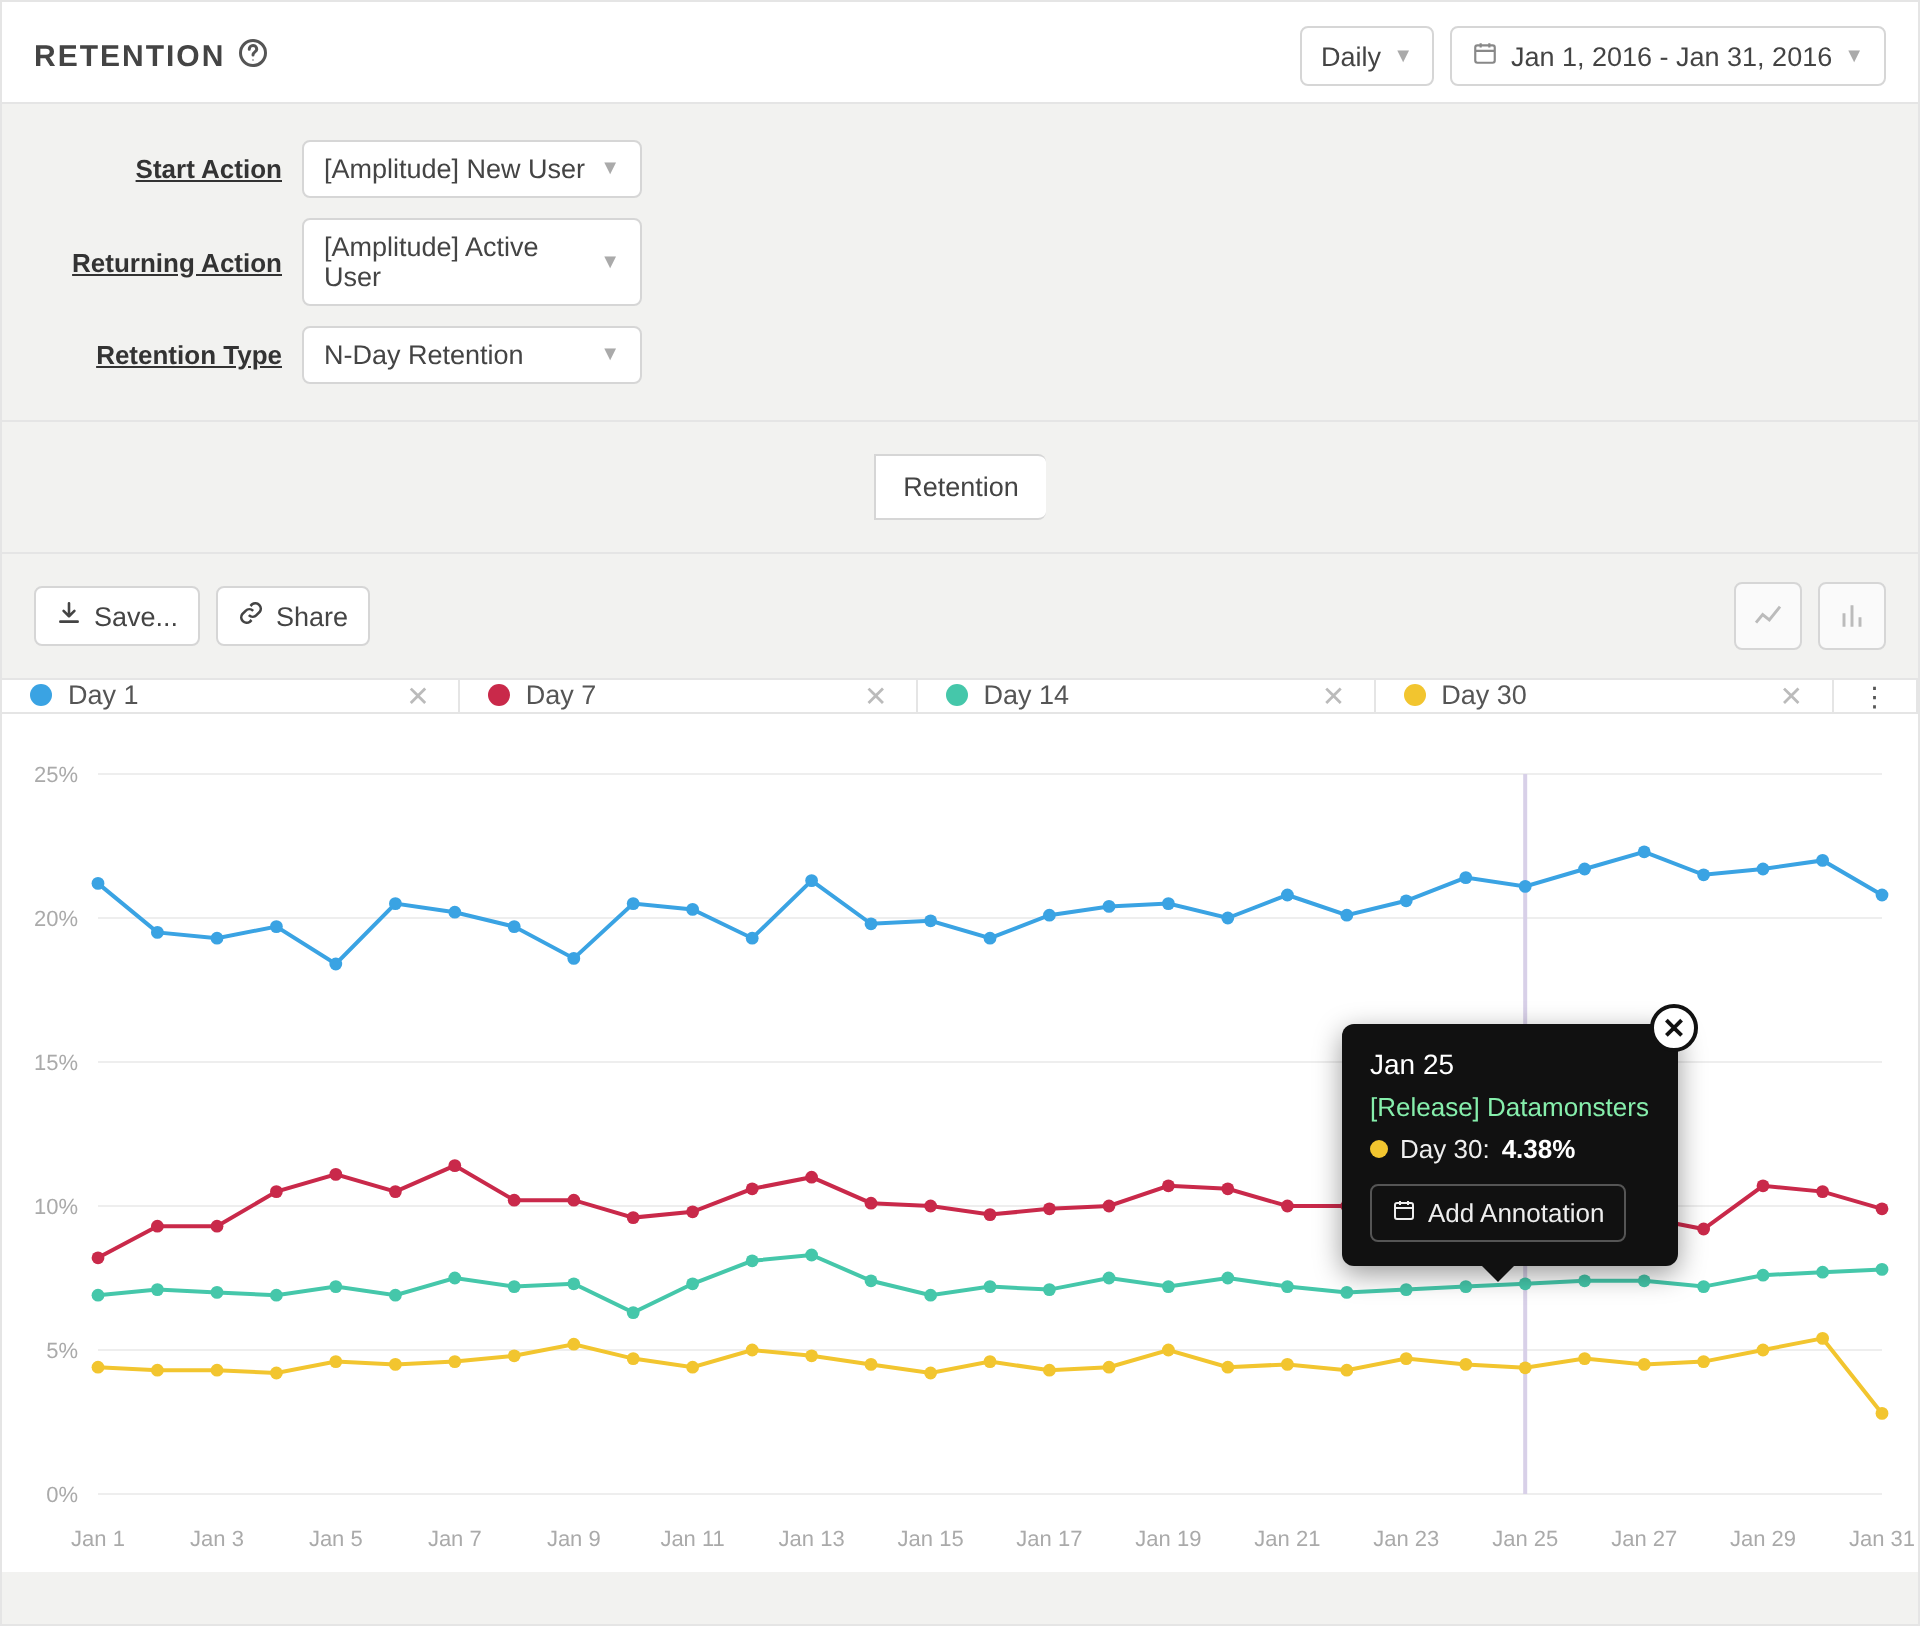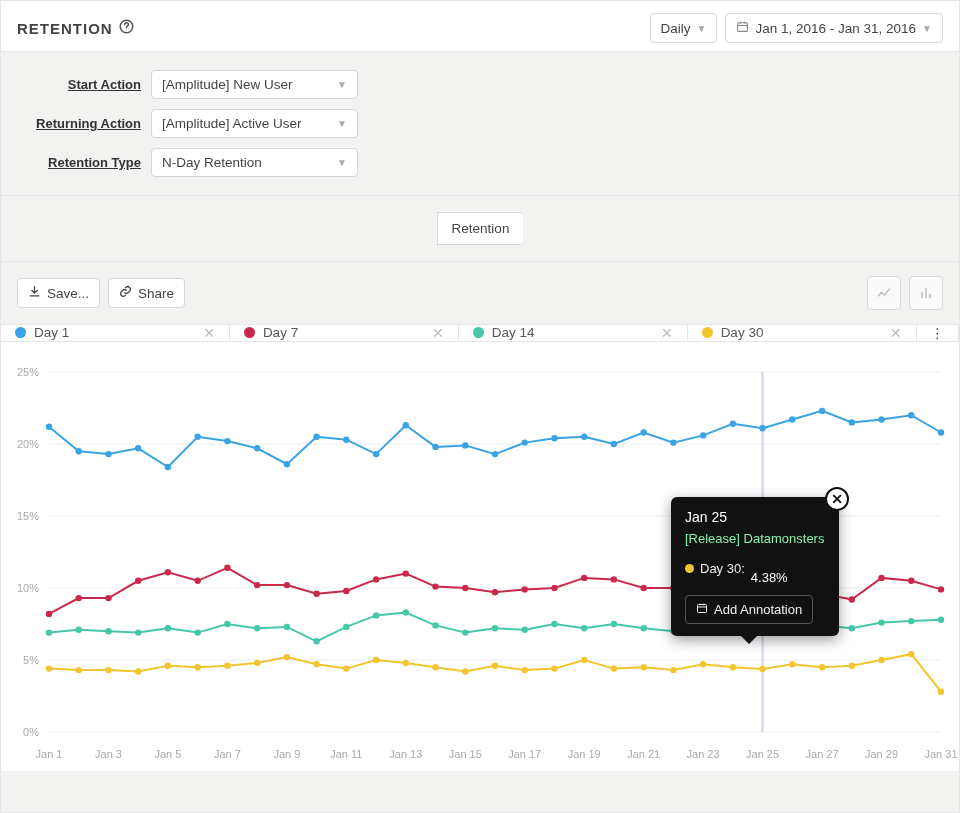--- a/index.html
+++ b/index.html
@@ -7,21 +7,21 @@
   .topbar { display: flex; align-items: center; justify-content: space-between; padding: 12px 16px 8px 16px; background: #fff; }
   .topbar-left { display: flex; align-items: center; gap: 6px; letter-spacing: 1px; color: #444; font-weight: 600; font-size: 15px; }
   .help-circle { font-size: 14px; color: #666; }
   .topbar-right { display: flex; gap: 8px; padding-left: 25px; }
   .btn { display: inline-flex; align-items: center; gap: 6px; background: #fff; border: 1px solid #d6d6d6; border-radius: 4px; padding: 6px 10px; font-size: 13.5px; color: #444; cursor: pointer; }
   .btn .caret { color: #aaa; font-size: 10px; }
   .filters { background: #f2f2f0; border-top: 1px solid #e5e5e5; border-bottom: 1px solid #e5e5e5; padding: 18px 16px 18px 20px; }
   .filters-row { display: flex; align-items: center; gap: 10px; margin-bottom: 10px; }
   .filters-row:last-child { margin-bottom: 0; }
   .filter-label { width: 120px; text-align: right; font-weight: 600; font-size: 13px; color: #333; text-decoration: underline; }
-  .select { display: flex; align-items: center; justify-content: space-between; width: 207px; background: #fff; border: 1px solid #d6d6d6; border-radius: 4px; padding: 6px 10px; font-size: 13.5px; color: #444; cursor: pointer; }
+  .select { display: flex; align-items: center; justify-content: space-between; width: 170px; background: #fff; border: 1px solid #d6d6d6; border-radius: 4px; padding: 6px 10px; font-size: 13.5px; color: #444; cursor: pointer; }
   .select .caret { color: #aaa; font-size: 10px; }
   .tabs-wrap { display: flex; justify-content: center; padding: 16px 0; background: #f2f2f0; border-bottom: 1px solid #e5e5e5; }
   .tabs { display: flex; }
   .tab { background: #fff; border: 1px solid #d6d6d6; padding: 8px 14px; font-size: 13.5px; color: #444; cursor: pointer; }
   .tab:first-child { border-radius: 4px 0 0 4px; border-right: none; }
   .tab:last-child { border-radius: 0 4px 4px 0; }
   .tab-highlight { outline: 2px solid #ed1c24; outline-offset: -1px; position: relative; }
   .toolbar { display: flex; justify-content: space-between; align-items: center; padding: 14px 16px; background: #f2f2f0; }
   .toolbar-left, .toolbar-right { display: flex; gap: 8px; }
   .iconbtn { width: 34px; height: 34px; border: 1px solid #d6d6d6; background: #fafafa; border-radius: 4px; display: flex; align-items: center; justify-content: center; color: #bbb; cursor: pointer; }
@@ -32,21 +32,21 @@
   .legend-left { display: flex; align-items: center; gap: 8px; }
   .dot { width: 11px; height: 11px; border-radius: 50%; }
   .x-close { color: #bbb; font-size: 14px; }
   .chart-wrap { position: relative; background: #fff; height: 430px; border-top: 1px solid #e5e5e5; }
   .chart-svg { position: absolute; left: 0; top: 0; }
   .tooltip { position: absolute; left: 670px; top: 155px; background: #111; color: #eee; border-radius: 6px; padding: 12px 14px; width: 168px; font-size: 13px; box-shadow: 0 4px 14px rgba(0,0,0,0.4); }
   .tooltip .tt-date { font-size: 14px; color: #fff; margin-bottom: 6px; }
   .tooltip .tt-sub { color: #86efac; margin-bottom: 6px; font-size: 13px; }
   .tooltip .tt-line { display: flex; align-items: center; gap: 6px; margin-bottom: 10px; }
   .tooltip .tt-line .dot { width: 9px; height: 9px; }
-  .tooltip .tt-val { font-weight: 400; color: #fff; margin-top: 18px; }
+  .tooltip .tt-val { font-weight: 700; color: #fff; }
   .tt-btn { display: inline-flex; align-items: center; gap: 6px; border: 1px solid #555; padding: 6px 10px; border-radius: 4px; font-size: 13px; color: #eee; cursor: pointer; }
   .tt-close { position: absolute; top: -10px; right: -10px; width: 24px; height: 24px; border-radius: 50%; background: #fff; color: #111; display: flex; align-items: center; justify-content: center; font-weight: 800; border: 2px solid #111; cursor: pointer; font-size: 14px; }
   .tt-arrow { position: absolute; left: 70px; bottom: -8px; width: 0; height: 0; border-left: 8px solid transparent; border-right: 8px solid transparent; border-top: 8px solid #111; }
   .cal-icon { color: #888; font-size: 12px; }
 </style>
 </head>
 <body>
 
 <div class="topbar">
   <div class="topbar-left">

